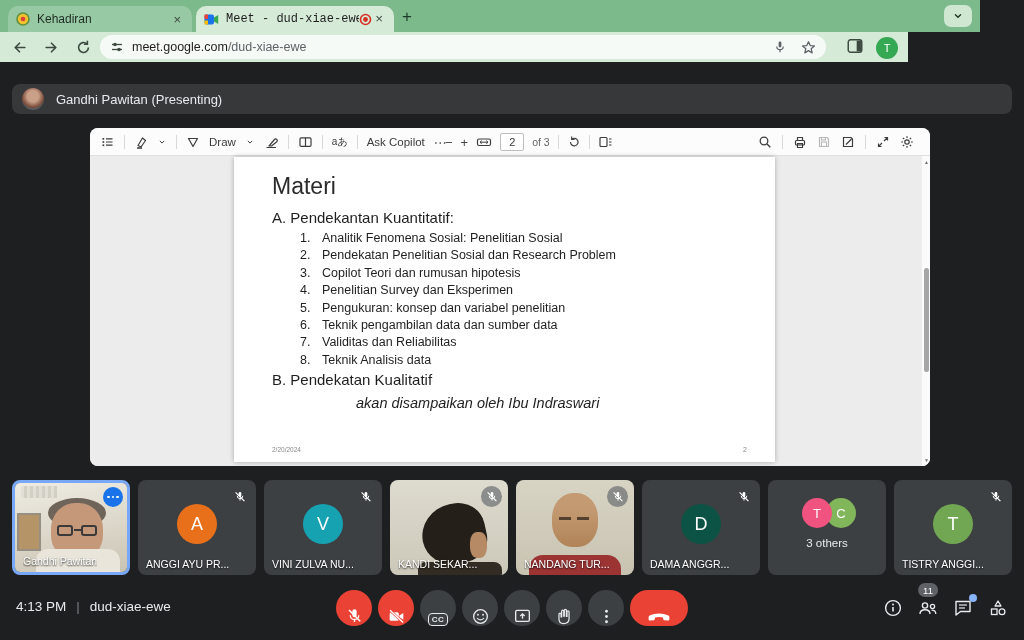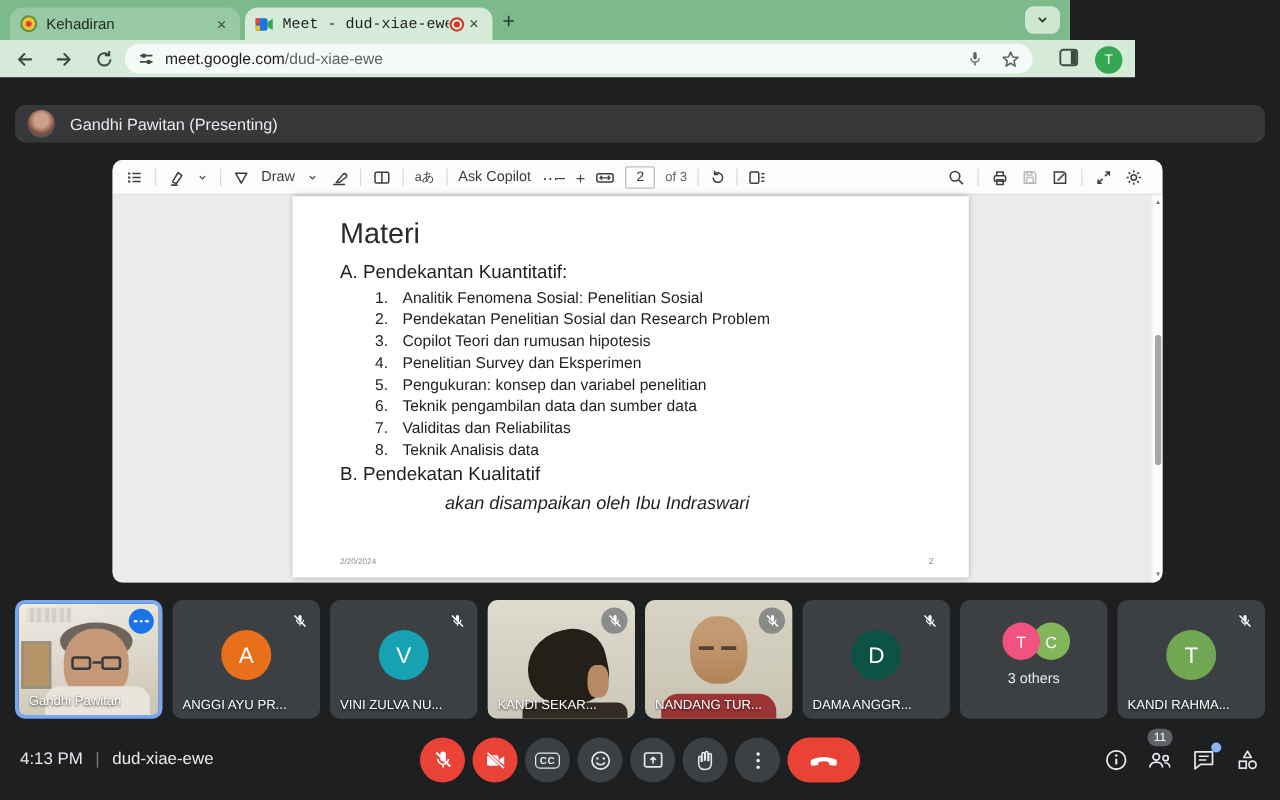--- a/index.html
+++ b/index.html
@@ -1,20 +1,20 @@
 <!DOCTYPE html>
 <html><head>
 <meta charset="utf-8">
 <style>
   * { margin:0; padding:0; box-sizing:border-box; }
   html,body { width:1024px; height:640px; overflow:hidden;
     font-family:"Liberation Sans", sans-serif; background:#1e1f21; }
 
   
-  .tabstrip { position:absolute; left:0; top:0; width:856px; height:32px; background:#7cba8c; }
+  .tabstrip { position:absolute; left:0; top:0; width:980px; height:32px; background:#7cba8c; }
   .tab { position:absolute; top:6px; height:26px; display:flex; align-items:center;
          font-size:12px; color:#1d2b21; border-radius:10px 10px 0 0; padding:0 8px; }
   .tab-inactive { left:8px; width:184px; background:rgba(255,255,255,.22); }
   .tab-active { left:196px; width:198px; background:#d5ead7; color:#1f1f1f;font-family:Liberation Mono, monospace; }
   .tab .title { flex:1; margin-left:7px; white-space:nowrap; overflow:hidden; }
   .tab .close { font-size:13px; color:#3c4a40; padding:0 3px; }
   .newtab { position:absolute; left:402px; top:7px; font-size:17px; color:#1d3a28; }
   .strip-chevron { position:absolute; right:8px; top:5px; width:28px; height:22px;
     background:#cfe7d1; border-radius:7px; display:flex; align-items:center; justify-content:center; }
 
@@ -117,21 +117,21 @@
   .n-shirt { position:absolute; left:13px; bottom:0; width:92px; height:20px; background:#9c3434;
     border-radius:14px 14px 0 0; }
 
   
   .bar-left { position:absolute; left:16px; top:537px; display:flex; align-items:center; gap:10px;
     font-size:13.5px; color:#e8eaed; }
   .bar-left .dv { color:#7a7e83; }
   .bar-center { position:absolute; left:50%; transform:translateX(-50%); top:528px;
     display:flex; align-items:center; gap:6px; }
   .cbtn { width:36px; height:36px; border-radius:50%; background:#3c4043;
-    display:flex; align-items:center; justify-content:center; }
+    display:flex; align-items:flex-end; justify-content:center; }
   .cbtn.red { background:#ea4335; }
   .cbtn.end { width:58px; border-radius:20px; }
   .cc-box { border:1.6px solid #e8eaed; border-radius:4px; padding:1px 3px; font-size:8px;
     font-weight:bold; color:#e8eaed; letter-spacing:.5px; }
   .bar-right { position:absolute; right:14px; top:534px; display:flex; align-items:center; gap:11px; }
   .ricon { position:relative; width:24px; height:24px; display:flex; align-items:center; justify-content:center; }
   .badge { position:absolute; top:-13px; left:50%; transform:translateX(-50%); background:#5f6368;
     color:#fff; font-size:9.5px; border-radius:9px; padding:1.5px 5px; }
   .bluedot { position:absolute; top:-2px; right:-2px; width:8px; height:8px; border-radius:50%; background:#8ab4f8; }
 </style>
@@ -449,21 +449,21 @@
     <div class="tile">
       <div class="av" style="null;background:#71a753">T</div>
       <div class="tmic">
         <svg width="12" height="12" viewBox="0 0 12 12">
             <rect x="4.7" y="1" width="2.6" height="5" rx="1.3" fill="#fff"></rect>
             <path d="M3.2 4.8a2.8 2.8 0 0 0 5.6 0" fill="none" stroke="#fff" stroke-width="1"></path>
             <line x1="6" y1="7.8" x2="6" y2="9.6" stroke="#fff" stroke-width="1"></line>
             <line x1="1.6" y1="1.4" x2="10.4" y2="10.2" stroke="#fff" stroke-width="1.2"></line>
           </svg>
       </div>
-      <div class="tname">KANDI RAHMA...</div>
+      <div class="tname">TISTRY ANGGI...</div>
     </div>
   </div>
 
   <div class="bar-left">
     <span>4:13 PM</span>
     <span class="dv">|</span>
     <span>dud-xiae-ewe</span>
   </div>
 
   <div class="bar-center">

